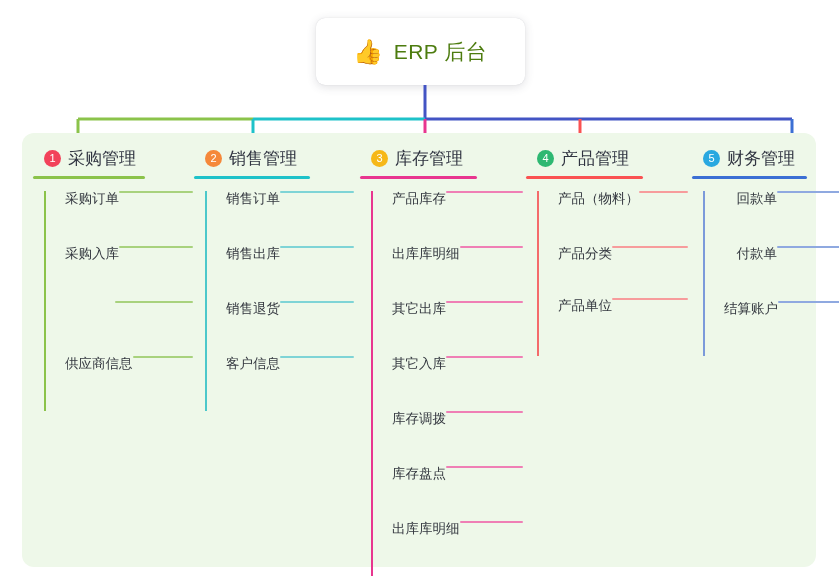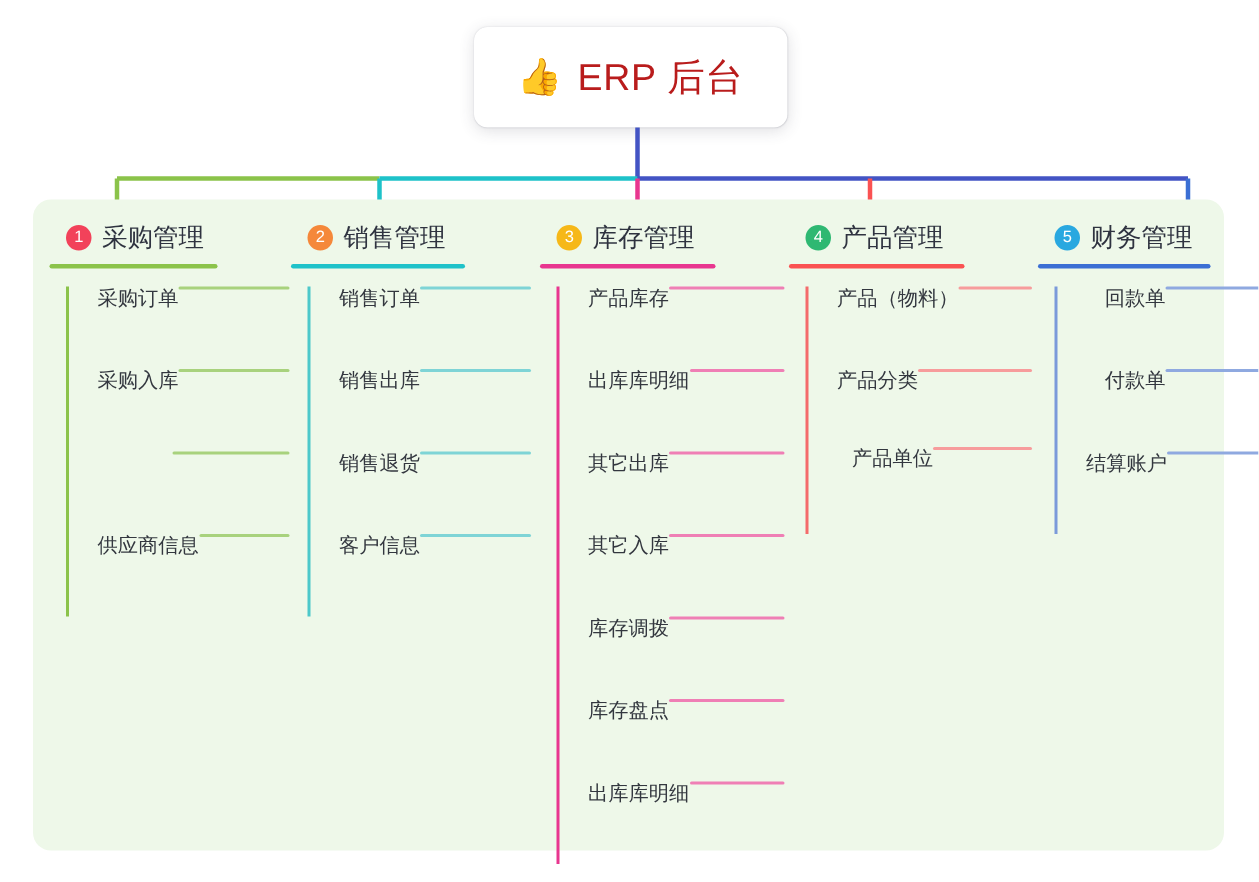--- a/index.html
+++ b/index.html
@@ -35,22 +35,22 @@
     justify-content: center;
     gap: 10px;
     box-sizing: border-box;
   }
   .root-emoji {
     font-size: 24px;
     line-height: 1;
     display: block;
   }
   .root-title {
-    font-size: 25px;
-    color: #b91c1c;
+    font-size: 21px;
+    color: #4d7c0f;
     letter-spacing: 0.5px;
     white-space: nowrap;
   }
 
   
   #wires {
     position: absolute;
     left: 0;
     top: 0;
     width: 839px;
@@ -260,21 +260,21 @@
         <div class="items" style="margin-top: 12px; height: 165px;">
           <div class="trunk" style="background: rgb(244, 107, 107);"></div>
           <div class="item" style="height: 55px;">
             <div class="item-label">产品（物料）</div>
             <div class="item-rule" style="background: rgb(247, 156, 156); width: 106px;"></div>
           </div>
           <div class="item" style="height: 52px;">
             <div class="item-label">产品分类</div>
             <div class="item-rule" style="background: rgb(247, 156, 156); width: 78px;"></div>
           </div>
-          <div class="item" style="height: 70px; margin-left: 10px;">
+          <div class="item" style="height: 70px;">
             <div class="item-label">产品单位</div>
             <div class="item-rule" style="background: rgb(247, 156, 156); width: 78px;"></div>
           </div>
         </div>
       </div>
       <div class="column" style="left: 692px; top: 145px; width: 150px;">
         <div class="col-head">
           <span class="badge" style="background: rgb(41, 168, 224);">5</span>
           <span class="col-title">财务管理</span>
         </div>

